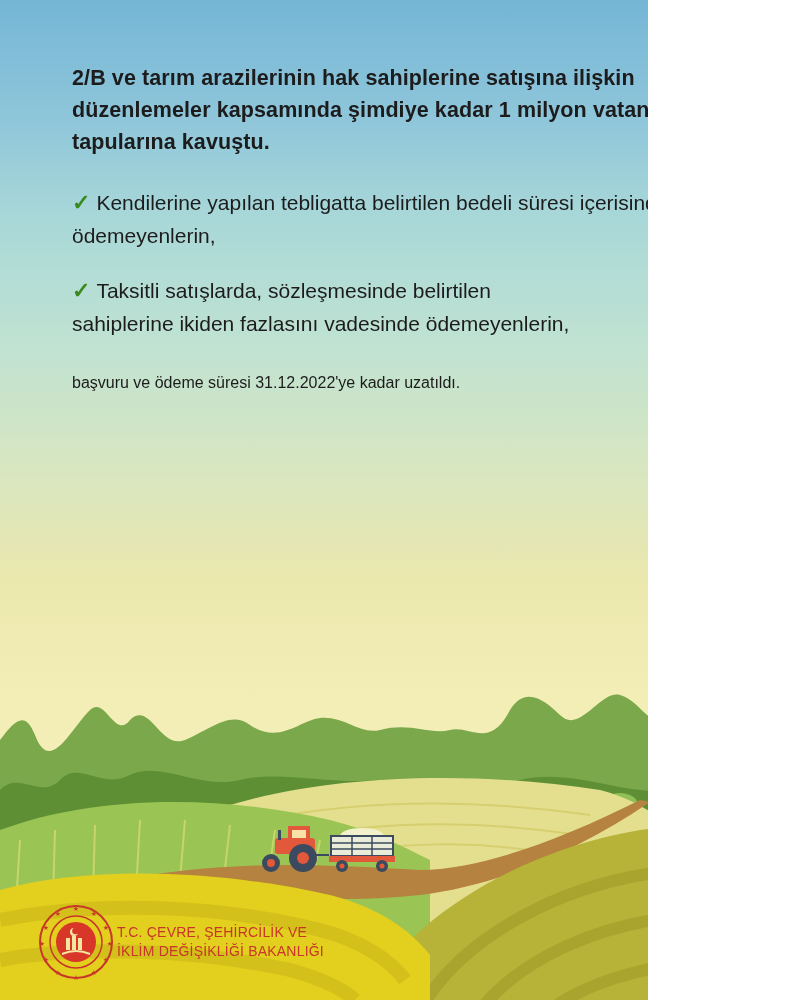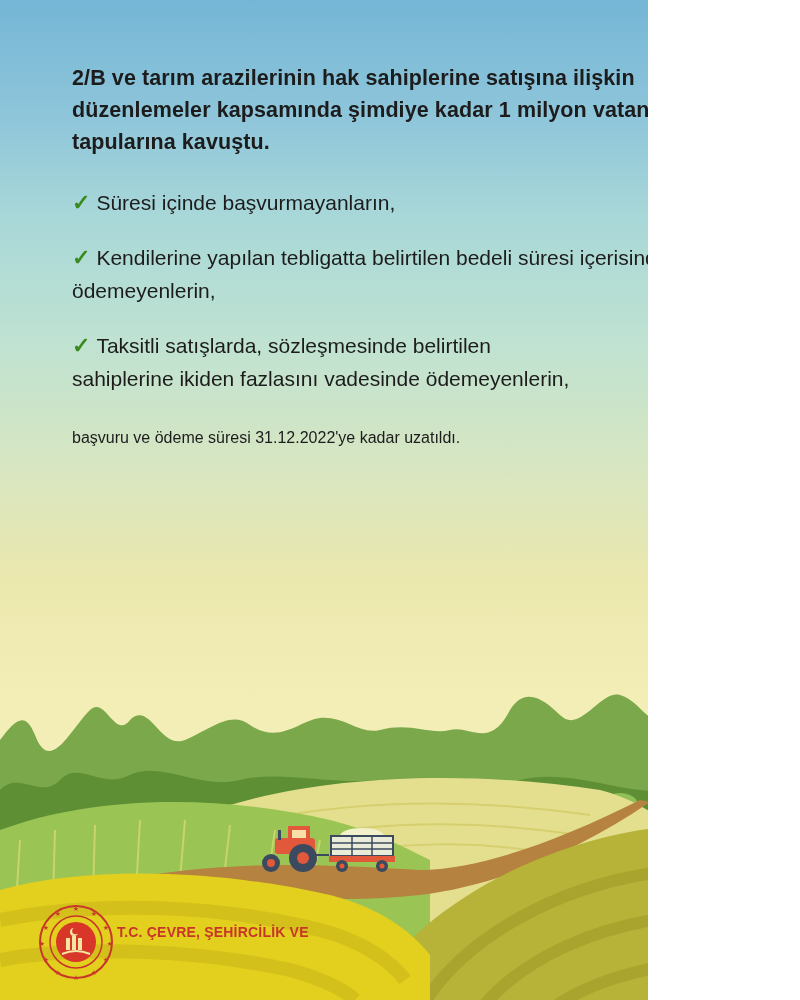--- a/index.html
+++ b/index.html
@@ -8,32 +8,29 @@
     position:relative; width:648px; height:1000px; overflow:hidden;
     background: linear-gradient(180deg, #75b6d6 0%, #8fc6da 12%, #a9d8d8 22%, #bfe2d2 34%, #d6e6c2 46%, #ebe8ae 58%, #f3eeb6 70%, #f5f0bc 100%);
   }
   .content { position:absolute; left:72px; top:62px; width:690px; color:#1c1c1c; }
   .headline { font-weight:bold; font-size:21.5px; line-height:32px; margin:0 0 28px 0; letter-spacing:0.1px; }
   .item { font-size:21px; line-height:33px; margin:0 0 22px 0; }
   .check { color:#3a8a1e; font-weight:bold; margin-right:6px; font-size:22px; }
   .para { font-size:16px; line-height:33px; margin:0 0 26px 0; }
   .landscape { position:absolute; left:0; top:680px; width:800px; height:320px; }
   .logo { position:absolute; left:36px; top:900px; width:80px; height:85px; }
-  .ministry { position:absolute; left:117px; top:923px; color:#c8362a; font-weight:bold; font-size:14px; line-height:19px; letter-spacing:0.2px; }
+  .ministry { position:absolute; left:117px; top:923px; color:#c8362a; font-weight:normal; font-size:14px; line-height:19px; letter-spacing:0.2px; }
 </style>
 </head>
 <body>
 
 <div class="poster">
   <div class="content">
     <p class="headline">2/B ve tarım arazilerinin hak sahiplerine satışına ilişkin düzenlemeler kapsamında şimdiye kadar 1 milyon vatandaşımız tapularına kavuştu.</p>
 
-    <p class="item">
-      <span class="check">✓</span><span>Süresi içinde başvurmayanların,</span>
-    </p>
     <p class="item">
       <span class="check">✓</span><span>Kendilerine yapılan tebligatta belirtilen bedeli süresi içerisinde ödemeyenlerin,</span>
     </p>
     <p class="item" style="width:520px">
       <span class="check">✓</span><span>Taksitli satışlarda, sözleşmesinde belirtilen sahiplerine ikiden fazlasını vadesinde ödemeyenlerin,</span>
     </p>
 
     <p class="para" style="margin-top:26px">başvuru ve ödeme süresi 31.12.2022'ye kadar uzatıldı.</p>
   </div>
 
@@ -106,14 +103,15 @@
     <circle cx="38" cy="32" r="4" fill="#f5e6a0"></circle>
     <circle cx="39.5" cy="31" r="3.3" fill="#d9362a"></circle>
     <rect x="30" y="38" width="4" height="12" fill="#f5e6a0"></rect>
     <rect x="36" y="36" width="4" height="14" fill="#f5e6a0"></rect>
     <rect x="42" y="38" width="4" height="12" fill="#f5e6a0"></rect>
     <path d="M26,54 Q40,48 54,54" stroke="#f5e6a0" stroke-width="2" fill="none"></path>
   </svg>
 
   <div class="ministry">
     <div>T.C. ÇEVRE, ŞEHİRCİLİK VE</div>
+    <div>İKLİM DEĞİŞİKLİĞİ BAKANLIĞI</div>
   </div>
 </div>
 
 </body></html>

